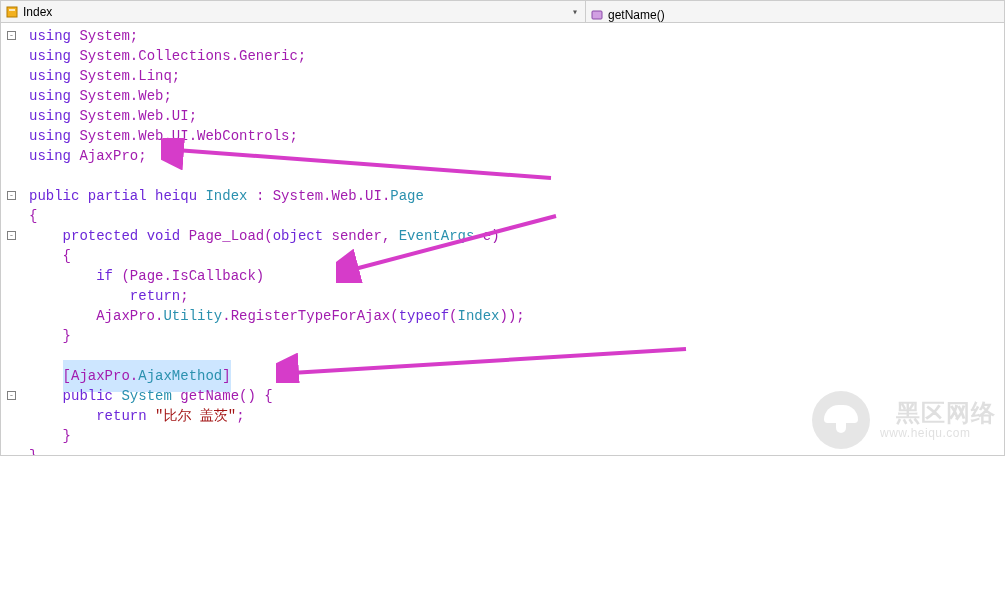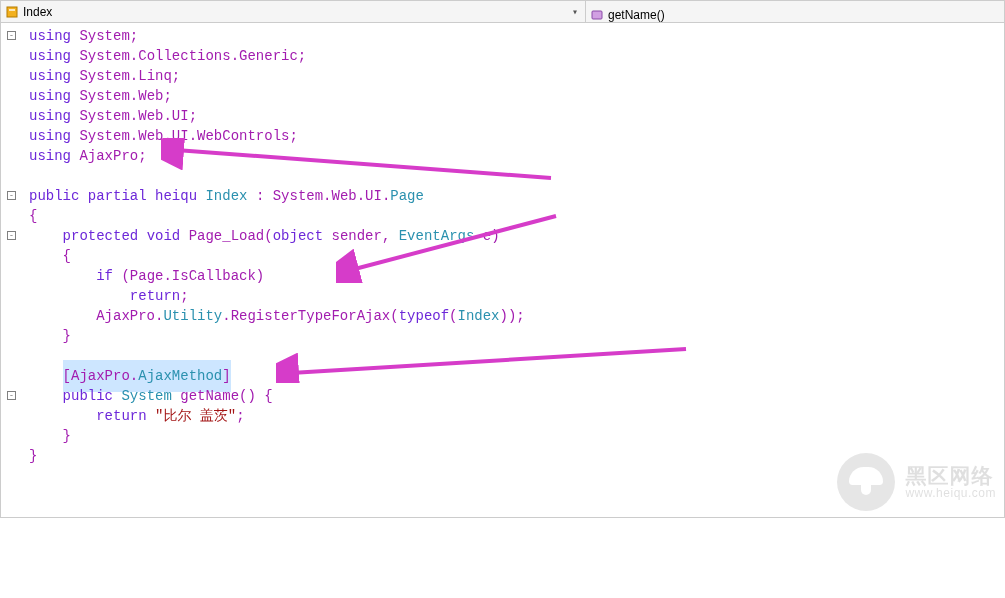--- a/index.html
+++ b/index.html
@@ -1,17 +1,17 @@
 <!DOCTYPE html>
 <html><head>
 <meta charset="utf-8">
 <style>
   * { box-sizing: border-box; }
   html, body { margin:0; padding:0; font-family: Consolas, 'Courier New', monospace; font-size:14px; background:#fff; color:#000; }
-  .window { width:1005px; height:518px; position:relative; overflow:hidden; border:1px solid #ccc; background:#fff; }
+  .window { width:1005px; height:456px; position:relative; overflow:hidden; border:1px solid #ccc; background:#fff; }
   .context-bar { display:flex; height:22px; border-bottom:1px solid #ccc; background:#f5f5f5; }
   .context-left { flex:0 0 585px; display:flex; align-items:center; padding:0 4px; border-right:1px solid #ccc; }
   .context-right { flex:1; display:flex; align-items:flex-end; padding:0 4px; }
   .ctx-icon { width:14px; height:14px; margin-right:4px; display:flex; align-items:center; justify-content:center; }
   .ctx-text { font-size:12px; font-family: 'Segoe UI', Arial, sans-serif; color:#000; }
   .dd { margin-left:auto; color:#555; font-size:10px; padding:0 3px; }
   .editor { position:relative; display:flex; height:calc(100% - 22px); }
   .gutter { width:22px; background:#fff; border-right:0; position:relative; }
   .fold { position:absolute; left:6px; width:9px; height:9px; border:1px solid #808080; color:#808080; font-size:9px; line-height:7px; text-align:center; cursor:pointer; background:#fff; font-family: monospace; }
   .code { padding:3px 0 0 6px; white-space:pre; line-height:20px; font-family: Consolas, 'Courier New', monospace; }
@@ -20,21 +20,21 @@
   .str { color:#a31515; }
   .plain { color:#a21caf; }
   .selbox { background:#cde6ff; padding:8px 0; }
   .arrow { position:absolute; pointer-events:none; }
   .watermark { position:absolute; right:8px; bottom:6px; display:flex; align-items:center; opacity:0.18; }
   .wm-circle { width:58px; height:58px; border-radius:50%; background:#777; display:flex; align-items:center; justify-content:center; margin-right:10px; }
   .wm-mush { width:34px; height:30px; position:relative; }
   .wm-mush .cap { width:34px; height:18px; background:#fff; border-radius:17px 17px 4px 4px; }
   .wm-mush .stem { width:10px; height:14px; background:#fff; border-radius:3px 3px 5px 5px; position:absolute; left:12px; top:14px; }
   .wm-text { color:#555; line-height:1.1; }
-  .wm-text .zh { font-size:21px; font-weight:bold; letter-spacing:1px; font-family: Arial, sans-serif; }
+  .wm-text .zh { font-size:24px; font-weight:bold; letter-spacing:1px; font-family: Arial, sans-serif; margin-left: 16px; }
   .wm-text .url { font-size:12px; font-family: Arial, sans-serif; letter-spacing:0.5px; }
 </style>
 </head>
 <body>
 
 <div class="window">
 
   <div class="context-bar">
     <div class="context-left">
       <span class="ctx-icon">

